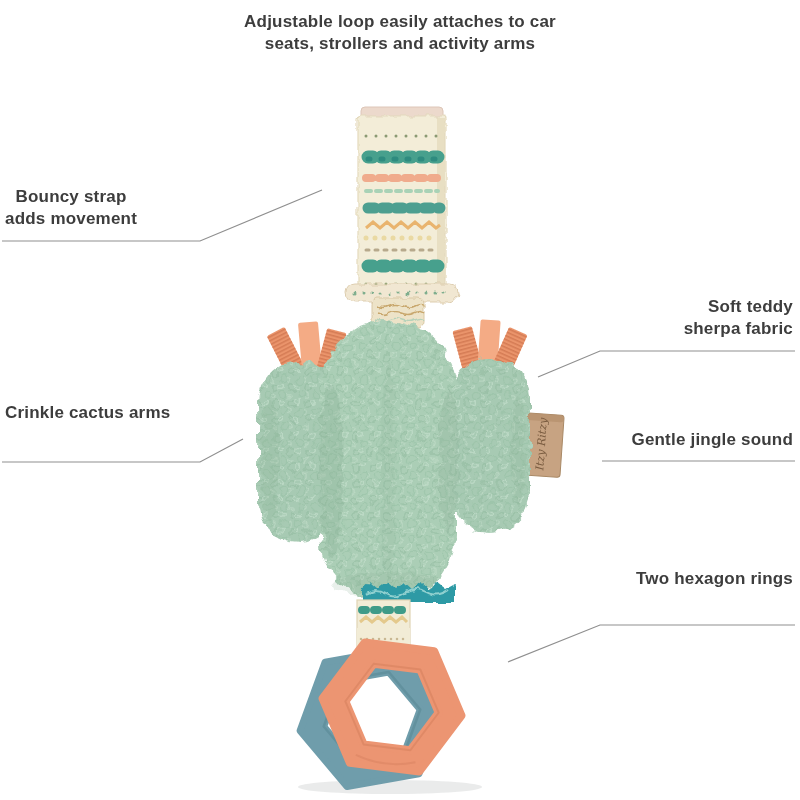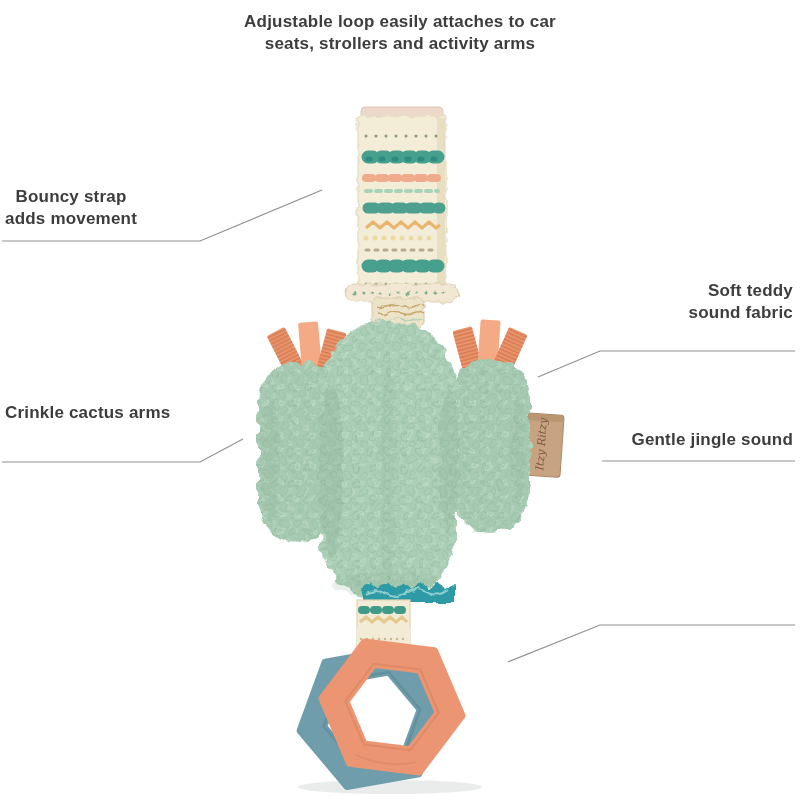--- a/index.html
+++ b/index.html
@@ -27,34 +27,35 @@
   <div class="caption">
     <div>Adjustable loop easily attaches to car</div>
     <div>seats, strollers and activity arms</div>
   </div>
 
   <div class="label left" style="left:5px;top:186px;">
     <div>Bouncy strap</div>
     <div>adds movement</div>
   </div>
 
-  <div class="label right" style="right:7px;top:280px;">
+  <div class="label right" style="right:7px;top:296px;">
     <div>Soft teddy</div>
-    <div>sound fabric</div>
+    <div>sherpa fabric</div>
   </div>
 
   <div class="label left" style="left:5px;top:402px;">
     <div>Crinkle cactus arms</div>
   </div>
 
   <div class="label right" style="right:7px;top:429px;">
     <div>Gentle jingle sound</div>
   </div>
 
   <div class="label right" style="right:7px;top:568px;">
+    <div>Two hexagon rings</div>
   </div>
 
   <svg class="scene" width="800" height="800" viewBox="0 0 800 800">
     <defs>
       <filter id="fuzz" x="-15%" y="-15%" width="130%" height="130%">
         <feTurbulence type="fractalNoise" baseFrequency="0.085" numOctaves="2" seed="7" result="n"></feTurbulence>
         <feDisplacementMap in="SourceGraphic" in2="n" scale="11" xChannelSelector="R" yChannelSelector="G"></feDisplacementMap>
       </filter>
       <filter id="fuzzLite" x="-15%" y="-15%" width="130%" height="130%">
         <feTurbulence type="fractalNoise" baseFrequency="0.12" numOctaves="2" seed="3" result="n"></feTurbulence>

